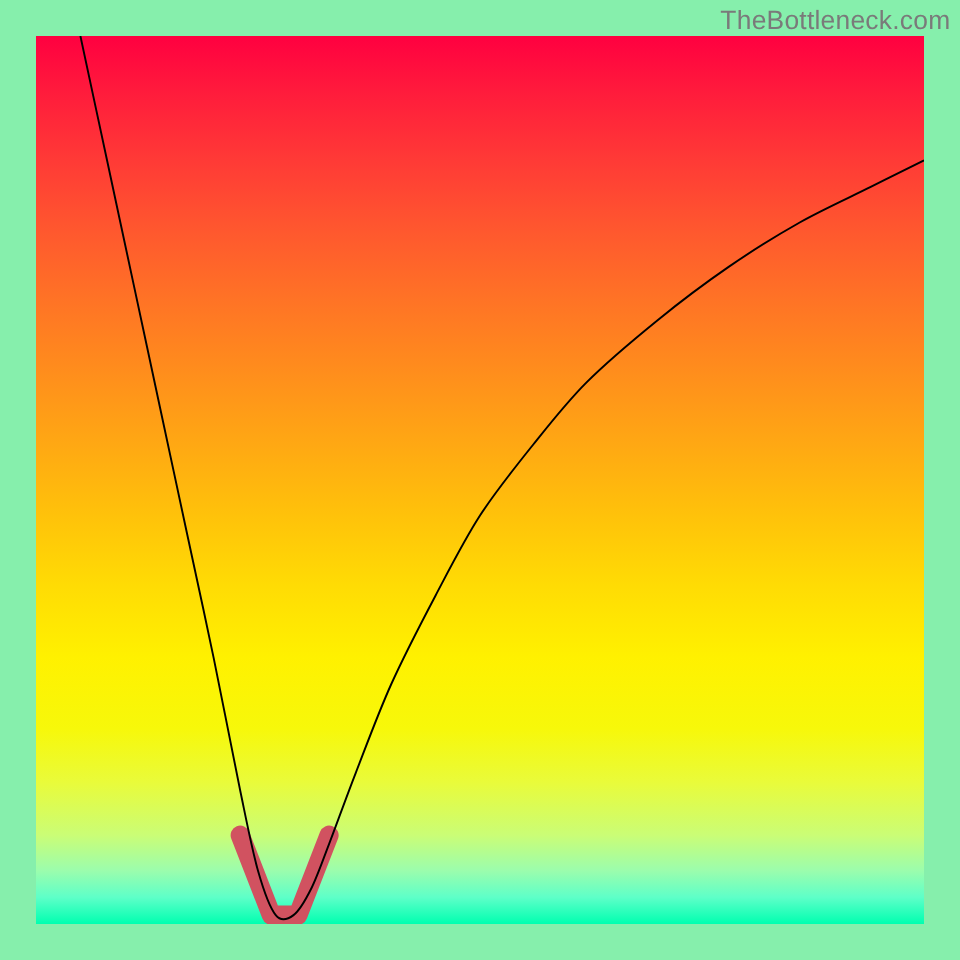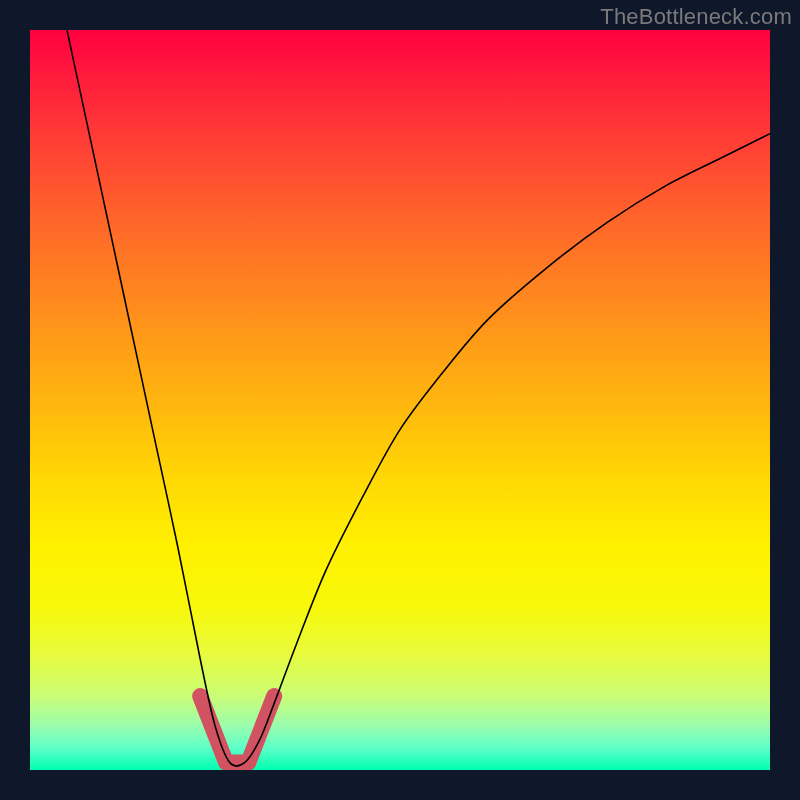--- a/index.html
+++ b/index.html
@@ -10,21 +10,21 @@
     background: #000;
     overflow: hidden;
     font-family: Arial, Helvetica, sans-serif;
   }
   .frame {
     position: absolute;
     left: 0;
     top: 0;
     width: 800px;
     height: 800px;
-    background: #0f172a;
+    background: #86efac;
   }
   .plot-area {
     position: absolute;
     left: 30px;
     top: 30px;
     width: 740px;
     height: 740px;
     overflow: hidden;
   }
   .gradient {

